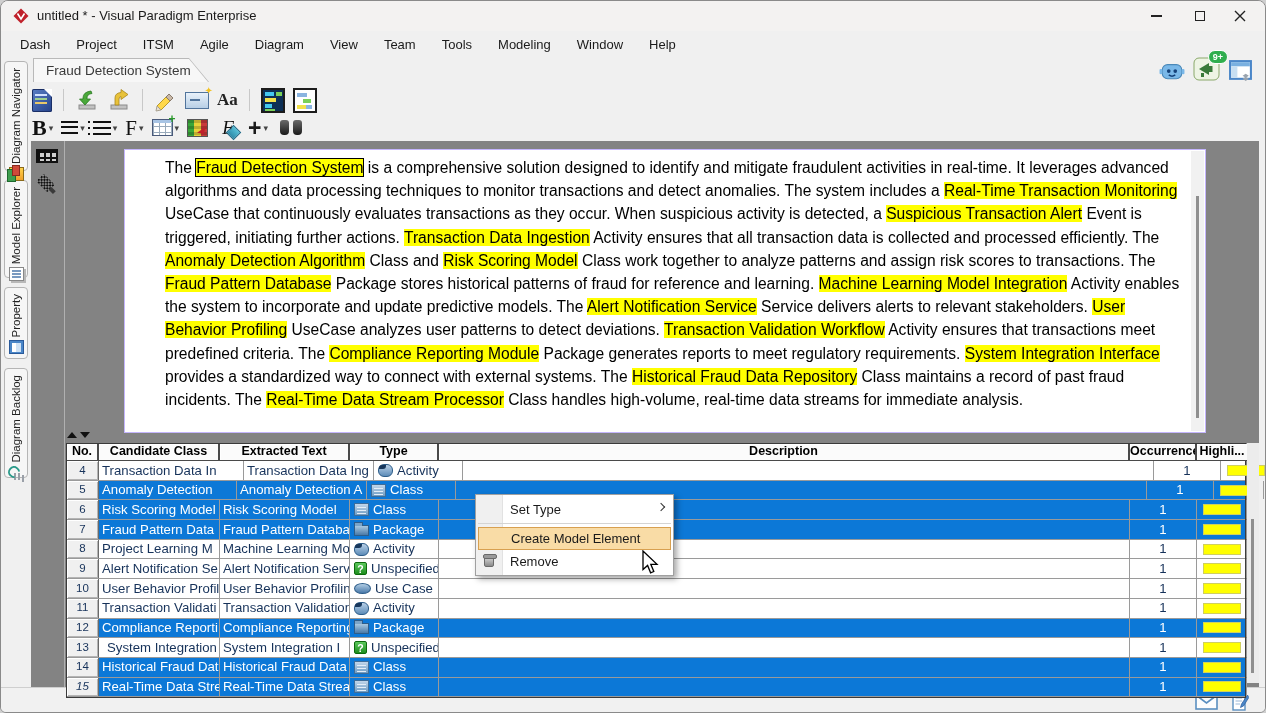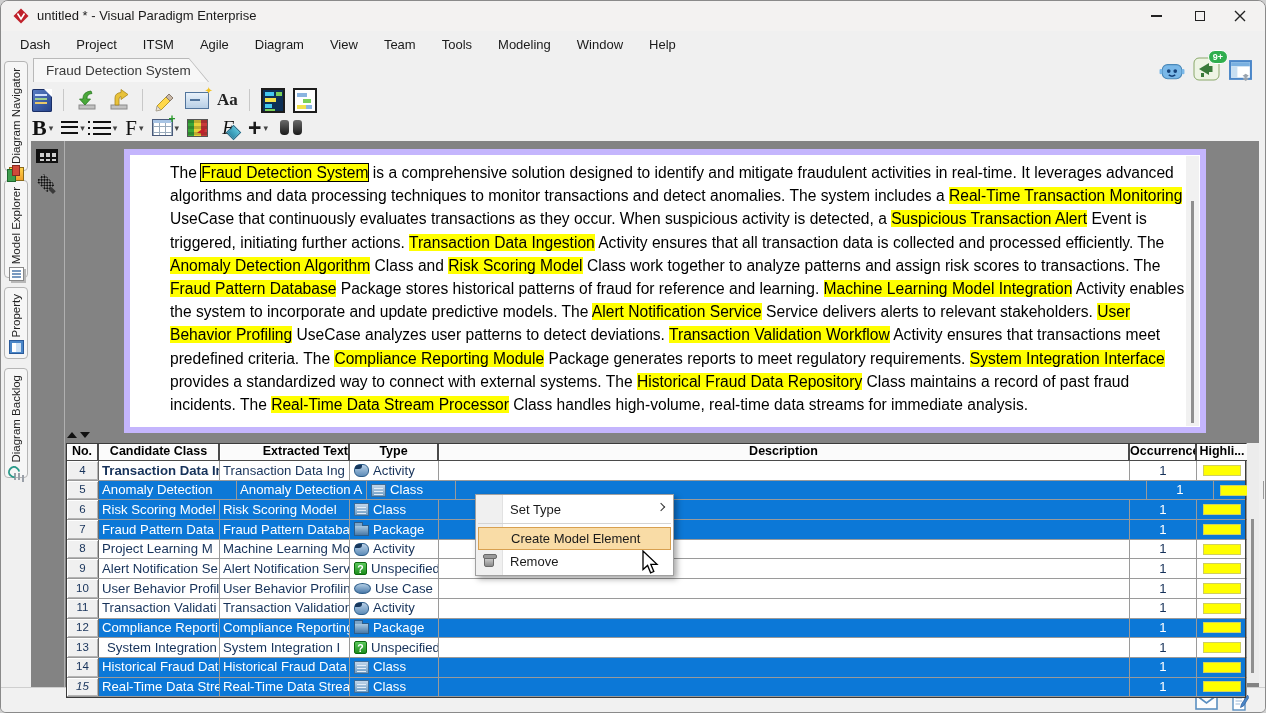--- a/index.html
+++ b/index.html
@@ -77,21 +77,21 @@
   .property-icon::before{content:"";position:absolute;left:2px;top:2px;width:4px;height:9px;background:#fff;}
   .property-icon::after{content:"";position:absolute;right:2px;top:2px;width:5px;height:9px;background:#cfe2f5;}
   .diagram-backlog-icon::before{content:"";position:absolute;left:5px;bottom:0;width:2.5px;height:7px;background:#9aa0a8;box-shadow:4px 0 0 #9aa0a8,8px 2px 0 #9aa0a8;}
   .diagram-backlog-icon::after{content:"";position:absolute;left:-1px;top:0;width:8px;height:8px;border:2px solid #2a9a8a;border-right-color:transparent;border-radius:50%;transform:rotate(40deg);}
   
   .canvas{position:absolute;left:30px;top:140px;width:1228px;height:546px;background:#838383;}
   .canvas-divider{position:absolute;left:33px;top:0;width:1px;height:100%;background:#b0b0b0;}
   .grid-tool-icon{position:absolute;left:5px;top:8px;width:22px;height:14px;border:2px solid #111;box-sizing:border-box;background:#cfcfcf;background-image:repeating-linear-gradient(90deg,#111 0 2px,transparent 2px 6px),repeating-linear-gradient(#111 0 2px,transparent 2px 6px);}
   .stamp-tool-icon{position:absolute;left:9px;top:34px;width:11px;height:16px;transform:rotate(-45deg);background:repeating-conic-gradient(#111 0 25%,#8a8a8a 0 50%) 0 0/4px 4px;border-radius:2px;}
   .stamp-tool-icon::after{content:"";position:absolute;left:3px;bottom:-5px;width:4px;height:6px;background:#3a3a3a;}
-  .doc-panel{position:absolute;left:93px;top:8px;width:1082px;height:284px;background:#fff;border:6px solid #c4b5fd;box-sizing:border-box;overflow:hidden;}
+  .doc-panel{position:absolute;left:93px;top:8px;width:1082px;height:284px;background:#fff;border:1px solid #c4b5fd;box-sizing:border-box;overflow:hidden;}
   .doc-text{position:absolute;left:40px;top:6px;width:1015px;font-size:15.6px;line-height:23.2px;color:#000;}
   .hl{background:#ffff00;}
   .hl.sel{outline:1px solid #000;}
   .doc-scroll{position:absolute;right:1px;top:1px;width:13px;bottom:1px;background:#f1f1f1;}
   .doc-thumb{position:absolute;left:5px;top:45px;width:3px;height:222px;background:#8f8f8f;}
   .splitter-arrows{position:absolute;left:36px;top:291px;display:flex;gap:3px;}
   .splitter-arrows .up{width:0;height:0;border:5px solid transparent;border-bottom:6px solid #111;border-top:none;}
   .splitter-arrows .down{width:0;height:0;border:5px solid transparent;border-top:6px solid #111;border-bottom:none;}
   
   .table-wrap{position:absolute;left:65px;top:442px;width:1180px;background:#fff;border:1px solid #3a3a3a;box-sizing:border-box;z-index:10;}
@@ -312,30 +312,30 @@
       <span class="up"></span>
       <span class="down"></span>
     </div>
   </div>
   <div class="right-strip"></div>
 
   <div class="table-wrap">
     <div class="t-header" id="t-header">
         <div class="th" style="width: 32px;">No.</div>
         <div class="th" style="width: 121px;">Candidate Class</div>
-        <div class="th" style="width: 130px; text-align: right;">Extracted Text</div>
+        <div class="th" style="width: 130px;">Extracted Text</div>
         <div class="th" style="width: 89px;">Type</div>
         <div class="th" style="width: 691px;">Description</div>
         <div class="th" style="width: 67px;">Occurrence</div>
         <div class="th" style="width: 50px;">Highli...</div>
       </div>
     <div class="t-body" id="t-body">
         <div class="tr">
           <div class="td no" style="width: 32px;">4</div>
-          <div class="td" style="width: 121px; font-weight: bold;">Transaction Data In</div>
+          <div class="td" style="width: 145px;">Transaction Data In</div>
           <div class="td" style="width: 130px;">Transaction Data Ing</div>
           <div class="td" style="width: 89px;">
             <span class="ticon icon-activity"></span>
             <span>Activity</span>
           </div>
           <div class="td" style="width: 691px;"></div>
           <div class="td center" style="width: 67px;">1</div>
           <div class="td" style="width: 50px;">
             <div class="chip" style="background: rgb(255, 255, 0);"></div>
           </div>

